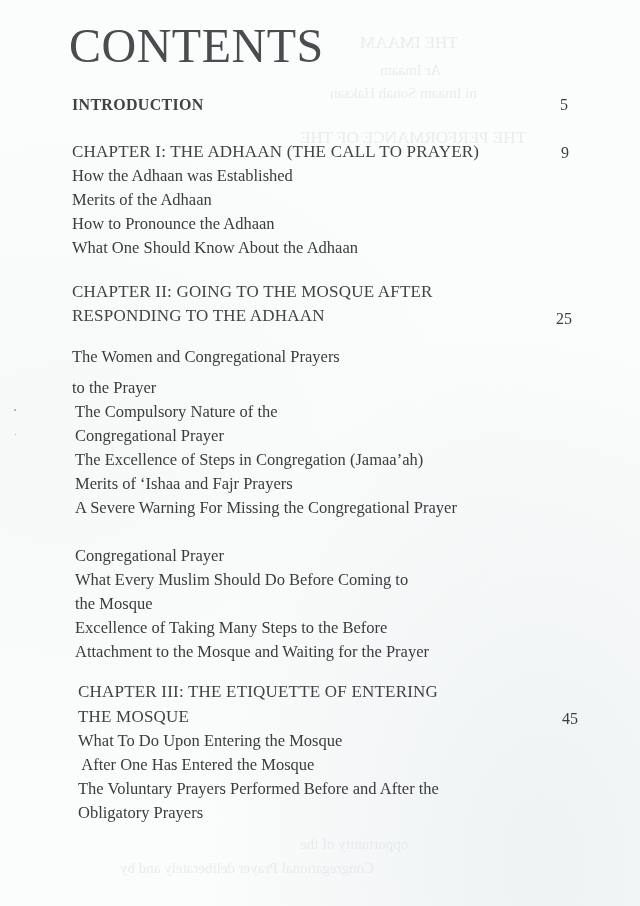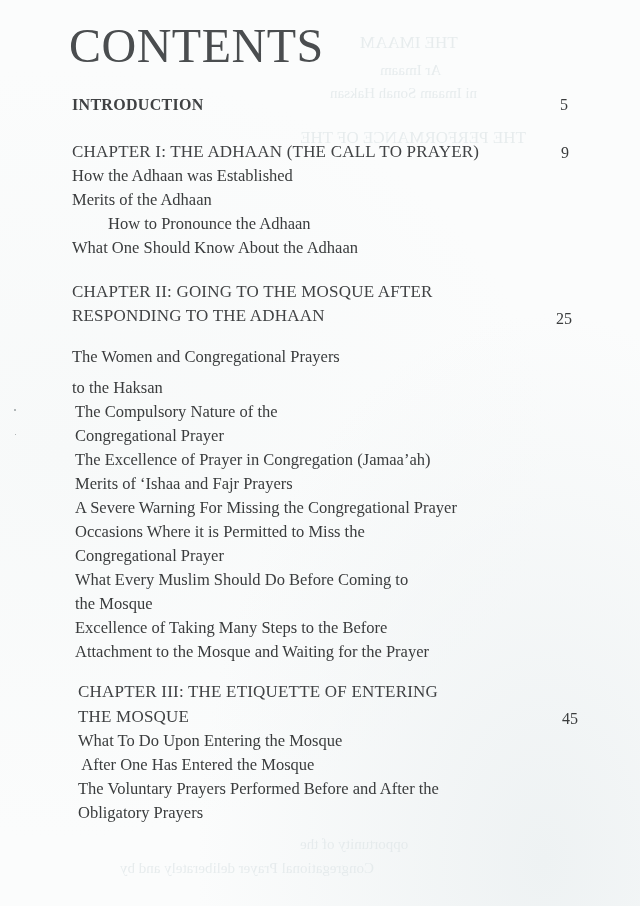--- a/index.html
+++ b/index.html
@@ -90,34 +90,33 @@
 
   <div class="title">CONTENTS</div>
 
   <div class="line head intro" style="top:93px;font-weight:bold;">INTRODUCTION</div>
   <div class="pg" style="left:560px; top:93px;">5</div>
 
   <div class="line head" style="top:140px;">CHAPTER I: THE ADHAAN (THE CALL TO PRAYER)</div>
   <div class="pg" style="left:561px; top:141px;">9</div>
   <div class="line" style="top:164px;">How the Adhaan was Established</div>
   <div class="line" style="top:188px;">Merits of the Adhaan</div>
-  <div class="line" style="top:212px;margin-left:36px;">How to Pronounce the Adhaan</div>
+  <div class="line" style="top:212px;">How to Pronounce the Adhaan</div>
   <div class="line" style="top:236px;">What One Should Know About the Adhaan</div>
 
   <div class="line head" style="top:280px;">CHAPTER II: GOING TO THE MOSQUE AFTER</div>
   <div class="line head" style="top:304px;">RESPONDING TO THE ADHAAN</div>
   <div class="pg" style="left:556px; top:307px;">25</div>
   <div class="line" style="top:328px;margin-top:17px;">The Women and Congregational Prayers</div>
-  <div class="line" style="top:376px;">to the Haksan</div>
+  <div class="line" style="top:376px;">to the Prayer</div>
   <div class="line" style="left:75px; top:400px;">The Compulsory Nature of the</div>
   <div class="line" style="left:75px; top:424px;">Congregational Prayer</div>
-  <div class="line" style="left:75px; top:448px;">The Excellence of Prayer in Congregation (Jamaa’ah)</div>
+  <div class="line" style="left:75px; top:448px;">The Excellence of Steps in Congregation (Jamaa’ah)</div>
   <div class="line" style="left:75px; top:472px;">Merits of ‘Ishaa and Fajr Prayers</div>
   <div class="line" style="left:75px; top:496px;">A Severe Warning For Missing the Congregational Prayer</div>
-  <div class="line" style="left:75px; top:520px;">Occasions Where it is Permitted to Miss the</div>
   <div class="line" style="left:75px; top:544px;">Congregational Prayer</div>
   <div class="line" style="left:75px; top:568px;">What Every Muslim Should Do Before Coming to</div>
   <div class="line" style="left:75px; top:592px;">the Mosque</div>
   <div class="line" style="left:75px; top:616px;">Excellence of  Taking Many Steps to the Before</div>
   <div class="line" style="left:75px; top:640px;">Attachment to the Mosque and Waiting for the Prayer</div>
 
   <div class="line head" style="left:78px; top:680px;">CHAPTER III: THE ETIQUETTE OF ENTERING</div>
   <div class="line head" style="left:78px; top:705px;">THE MOSQUE</div>
   <div class="pg" style="left:562px; top:707px;">45</div>
   <div class="line" style="left:78px; top:729px;">What To Do Upon Entering the Mosque</div>

